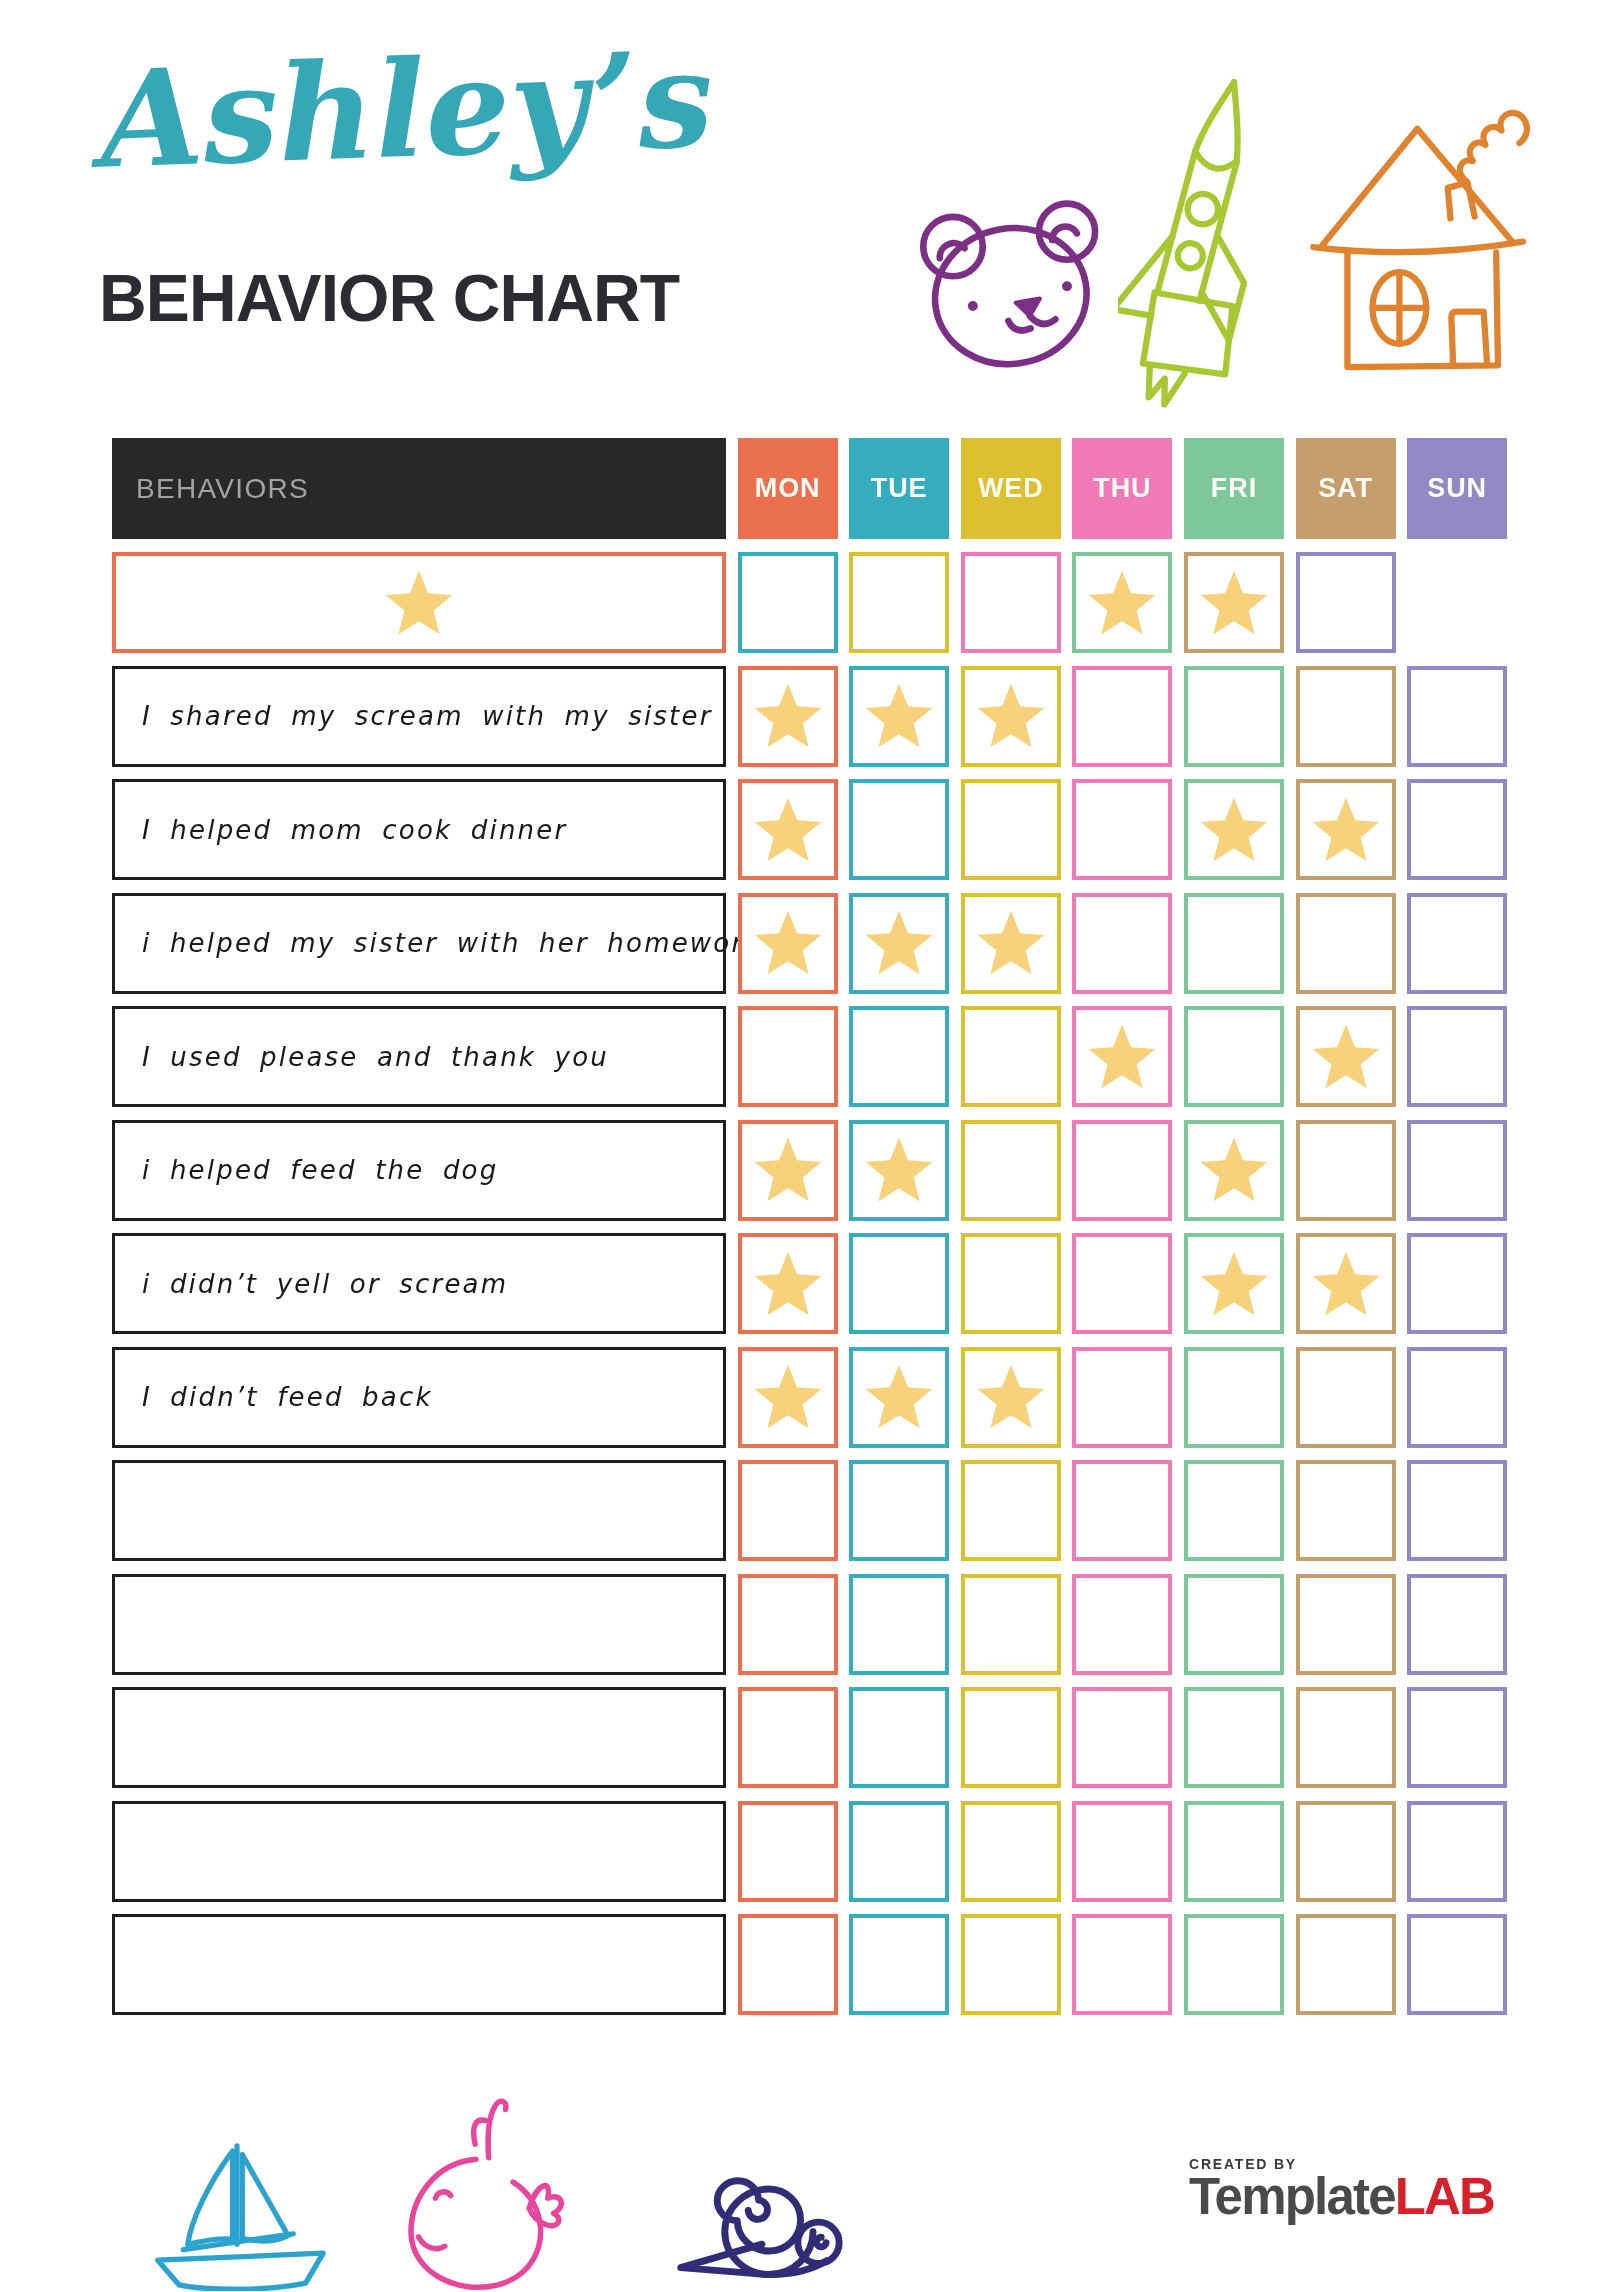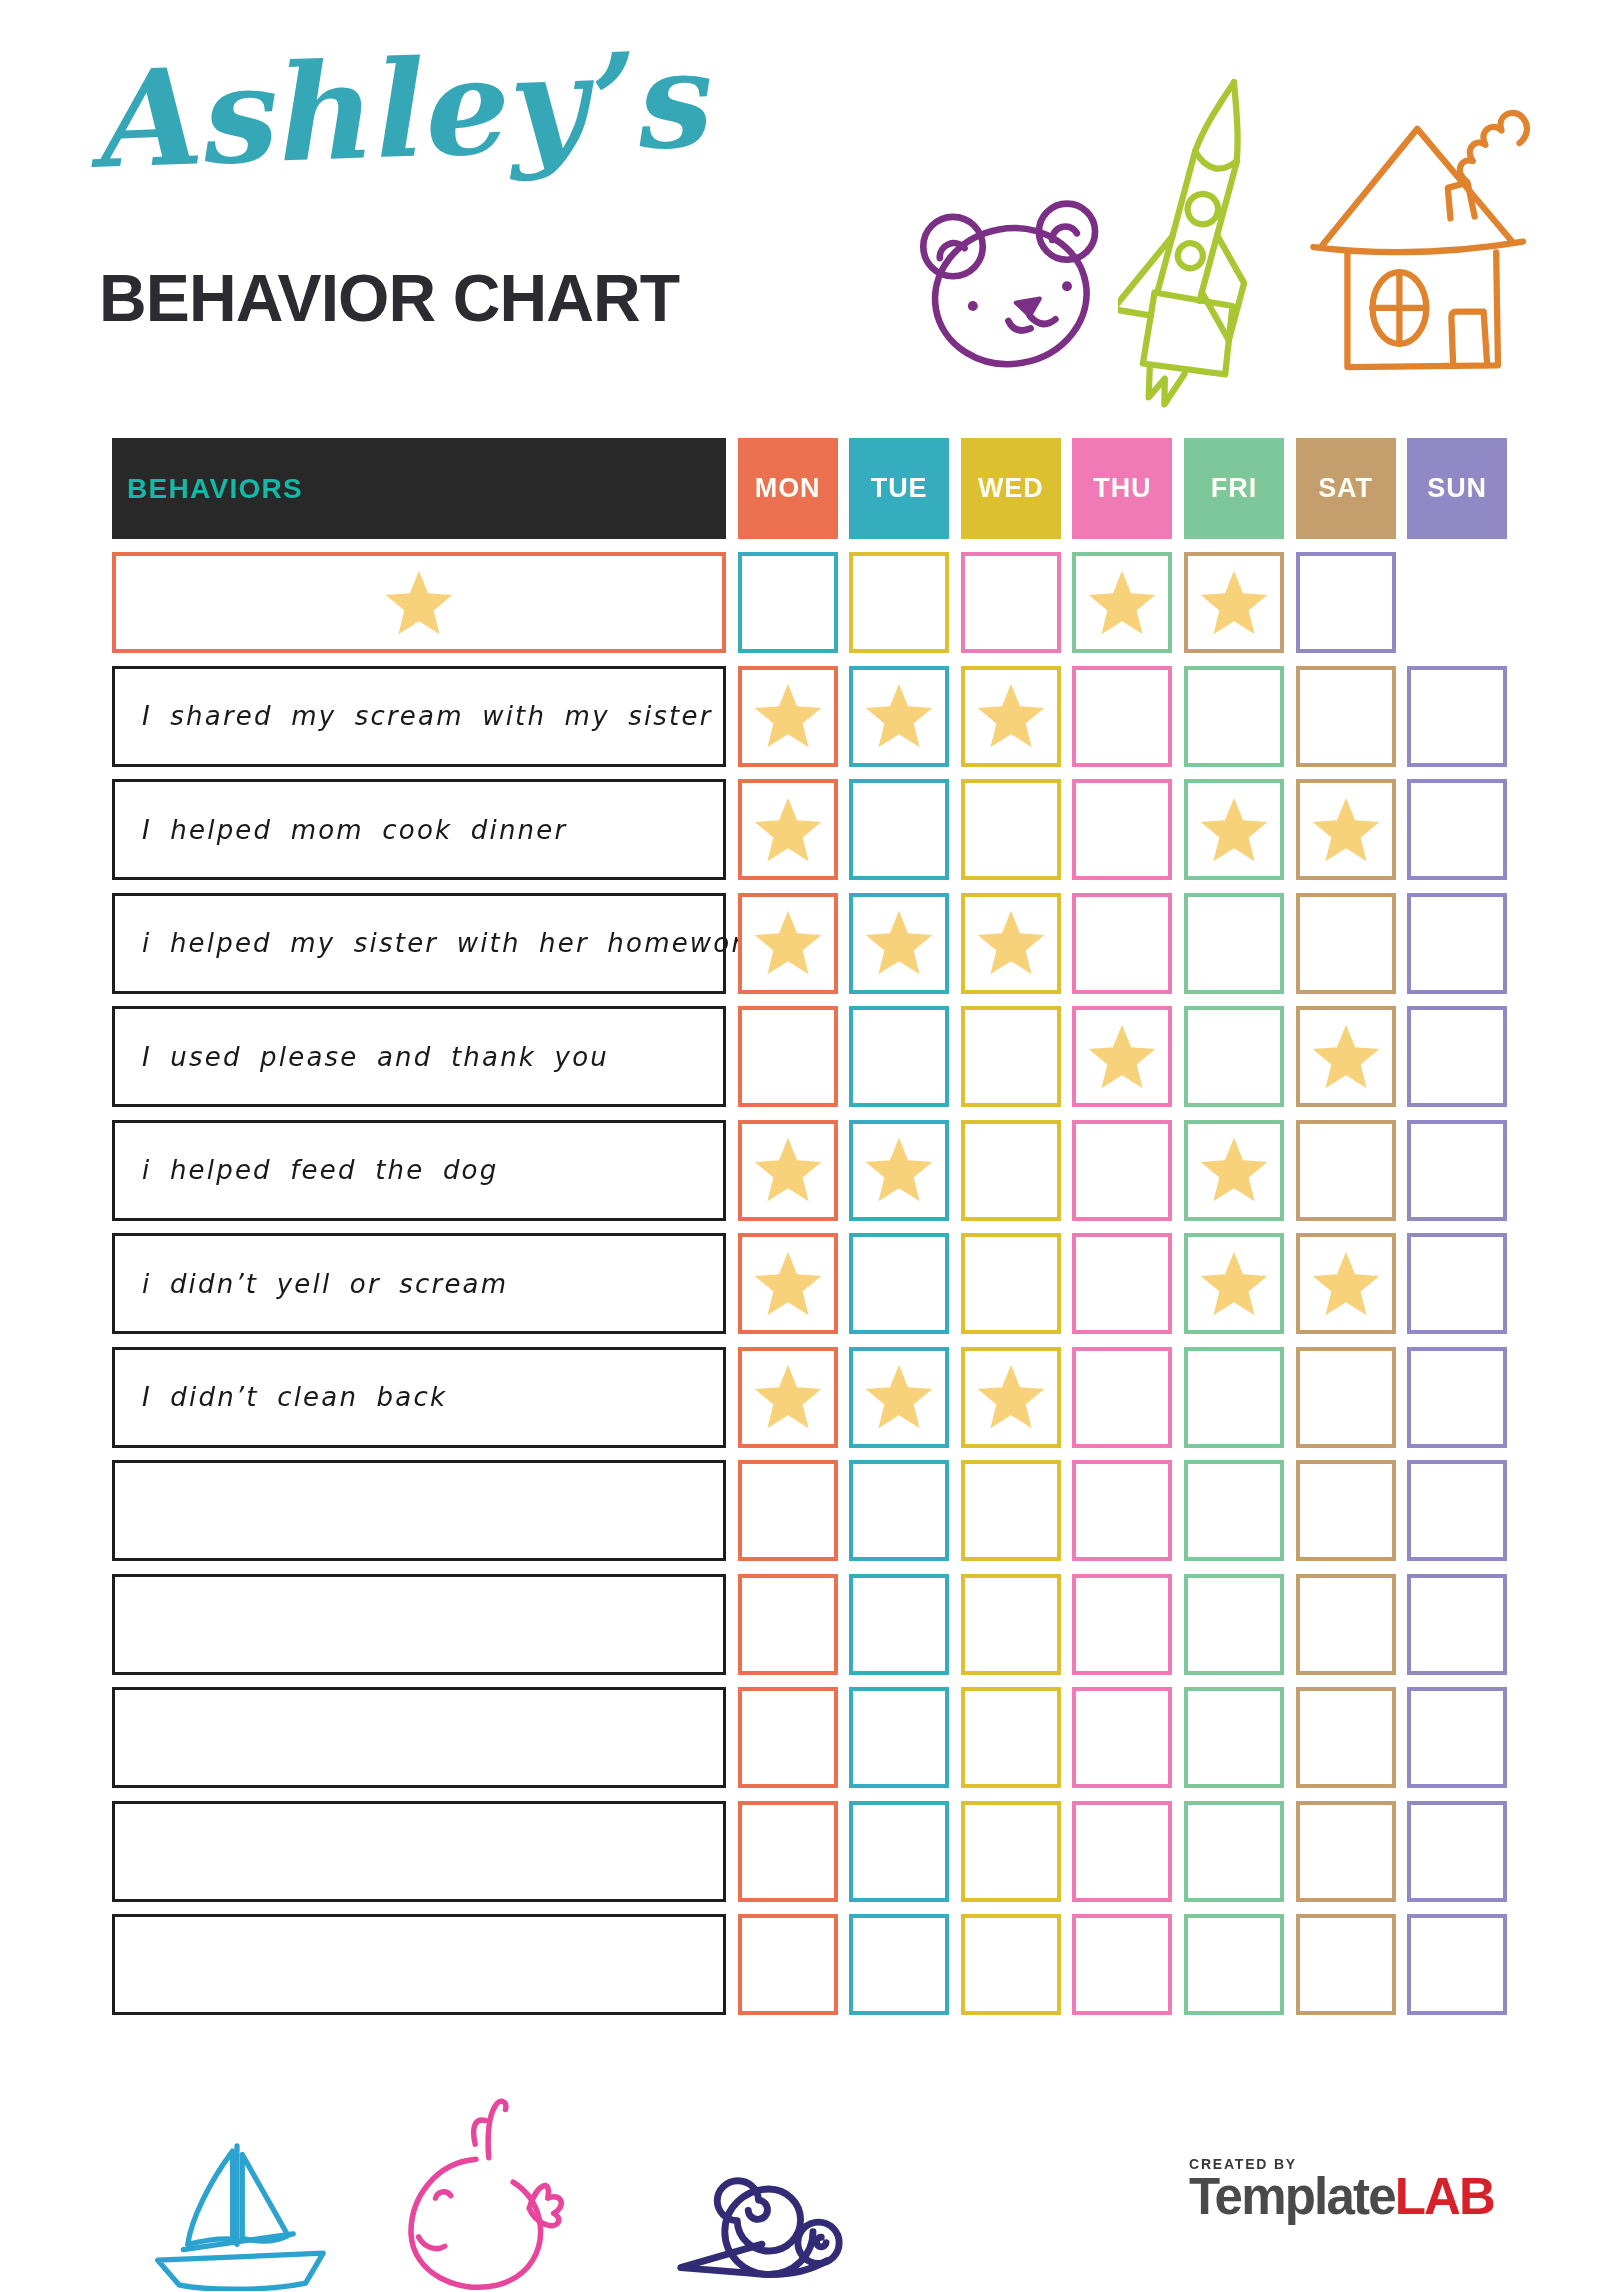--- a/index.html
+++ b/index.html
@@ -16,22 +16,22 @@
   .doodle-bear{left:915px;top:197px;width:190px;height:190px;}
   .doodle-rocket{left:1118px;top:70px;width:179px;height:340px;}
   .doodle-house{left:1308px;top:82px;width:224px;height:296px;}
   .doodle-sailboat{left:133px;top:2137px;width:215px;height:154px;}
   .doodle-whale{left:383px;top:2080px;width:213px;height:211px;}
   .doodle-snail{left:641px;top:2167px;width:231px;height:124px;}
 
   
   .thead{position:absolute;left:112px;top:438px;width:1398px;height:101px;
       display:grid;grid-template-columns:614px repeat(7,100px);column-gap:11.6px;}
-  .behaviors-h{color:#14b8a6;display:flex;align-items:center;padding-left:15px;
-      font-size:28px;font-weight:700;letter-spacing:1.3px;}
+  .behaviors-h{color:#a3a3a3;display:flex;align-items:center;padding-left:24px;
+      font-size:28px;font-weight:400;letter-spacing:1.3px;}
   .day-h{color:#fdfdf6;display:flex;align-items:center;justify-content:center;
       font-size:27px;font-weight:600;letter-spacing:0.9px;}
 
   .tbody{position:absolute;left:112px;top:552px;width:1398px;}
   .trow{display:grid;grid-template-columns:614px repeat(7,100px);column-gap:11.6px;
       height:101px;margin-bottom:12.5px;}
   .bcell{border:3.6px solid #1d1d1d;background:#fff;display:flex;align-items:center;
       padding-left:27px;box-sizing:border-box;}
   .hand{font-family:"DejaVu Sans",sans-serif;font-style:italic;font-size:26px;
       letter-spacing:2.2px;word-spacing:8px;color:#191919;white-space:nowrap;}
@@ -256,21 +256,21 @@
         </div>
         <div class="dcell" style="border-color: rgb(196, 158, 108);">
           <svg class="star" viewBox="0 0 100 100">
             <polygon points="50,4 62.9,36.2 97.6,38.6 70.9,60.8 79.4,94.5 50,76 20.6,94.5 29.1,60.8 2.4,38.6 37.1,36.2" fill="#F8D17B"></polygon>
           </svg>
         </div>
         <div class="dcell" style="border-color: rgb(144, 137, 198);"></div>
       </div>
       <div class="trow">
         <div class="bcell">
-          <span class="hand">I didn’t clean back</span>
+          <span class="hand">I didn’t feed back</span>
         </div>
         <div class="dcell" style="border-color: rgb(235, 112, 80);">
           <svg class="star" viewBox="0 0 100 100">
             <polygon points="50,4 62.9,36.2 97.6,38.6 70.9,60.8 79.4,94.5 50,76 20.6,94.5 29.1,60.8 2.4,38.6 37.1,36.2" fill="#F8D17B"></polygon>
           </svg>
         </div>
         <div class="dcell" style="border-color: rgb(53, 173, 190);">
           <svg class="star" viewBox="0 0 100 100">
             <polygon points="50,4 62.9,36.2 97.6,38.6 70.9,60.8 79.4,94.5 50,76 20.6,94.5 29.1,60.8 2.4,38.6 37.1,36.2" fill="#F8D17B"></polygon>
           </svg>

